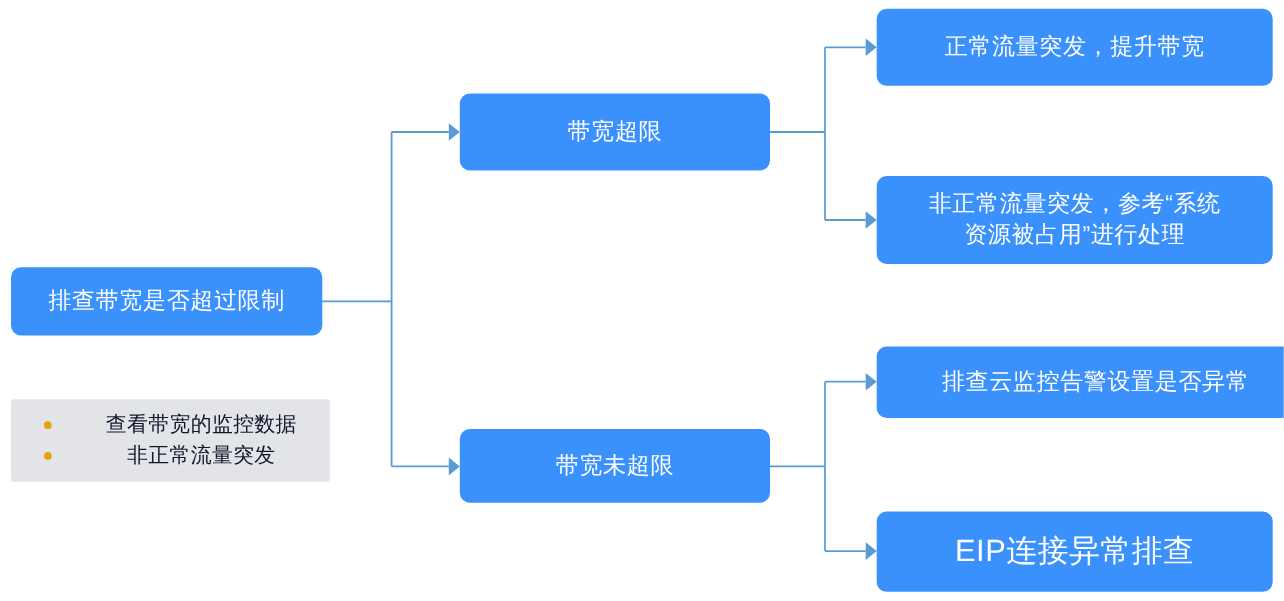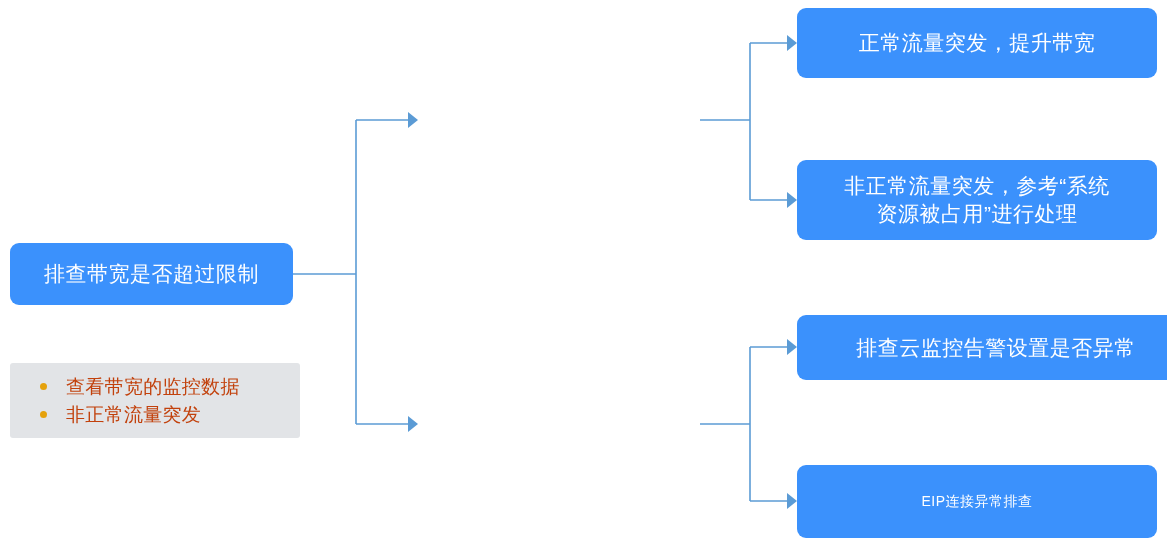--- a/index.html
+++ b/index.html
@@ -11,28 +11,28 @@
         color:#ffffff;display:flex;align-items:center;justify-content:center;
         text-align:center;line-height:1.32;box-sizing:border-box;
         padding:4px 12px;letter-spacing:.5px;}
 
   .node-root{left:10px;  top:243px; width:283px; height:62px; font-size:21px;text-align:right;}
   .node-mid1{left:418px; top:85px;  width:282px; height:70px; font-size:21px;}
   .node-mid2{left:418px; top:390px; width:282px; height:67px; font-size:21px;}
   .node-leaf1{left:797px; top:8px;   width:360px; height:70px; font-size:21px;}
   .node-leaf2{left:797px; top:160px; width:360px; height:80px; font-size:21px;}
   .node-leaf3{left:797px; top:315px; width:398px; height:65px; font-size:21px;}
-  .node-leaf4{left:797px; top:465px; width:360px; height:73px; font-size:14px;}
+  .node-leaf4{left:797px; top:465px; width:360px; height:73px; font-size:28px;}
 
   .note{position:absolute;left:10px;top:363px;width:290px;height:75px;
         background:#e2e4e7;border-radius:3px;box-sizing:border-box;
         padding:10px 0 0 0;}
   .note ul{margin:0;padding:0 0 0 22px;list-style:none;}
-  .note li{position:relative;font-size:19px;color:#c2410c;line-height:1.45;
-           padding-left:34px;letter-spacing:.3px;}
+  .note li{position:relative;font-size:19px;color:#0f172a;line-height:1.45;
+           padding-left:34px;letter-spacing:.3px;text-align:center;}
   .note li:before{content:"";position:absolute;left:8px;top:10px;
            width:7px;height:7px;border-radius:50%;background:#e5a20d;}
 
   svg.links{position:absolute;left:0;top:0;width:1167px;height:546px;
             pointer-events:none;}
   .lnk{fill:none;stroke:#5b9bd5;stroke-width:1.6;}
   .arw{fill:#5b9bd5;}
 </style>
 </head>
 <body>
@@ -67,21 +67,27 @@
     <span>排查带宽是否超过限制</span>
   </div>
 
   <div class="note">
     <ul>
       <li>查看带宽的监控数据</li>
       <li>非正常流量突发</li>
     </ul>
   </div>
 
+  <div class="node node-mid1">
+    <span>带宽超限</span>
+  </div>
 
+  <div class="node node-mid2">
+    <span>带宽未超限</span>
+  </div>
 
   <div class="node node-leaf1">
     <span>正常流量突发，提升带宽</span>
   </div>
 
   <div class="node node-leaf2">
     <span>
       <span>非正常流量突发，参考“系统</span><br>
       <span>资源被占用”进行处理</span>
     </span>

